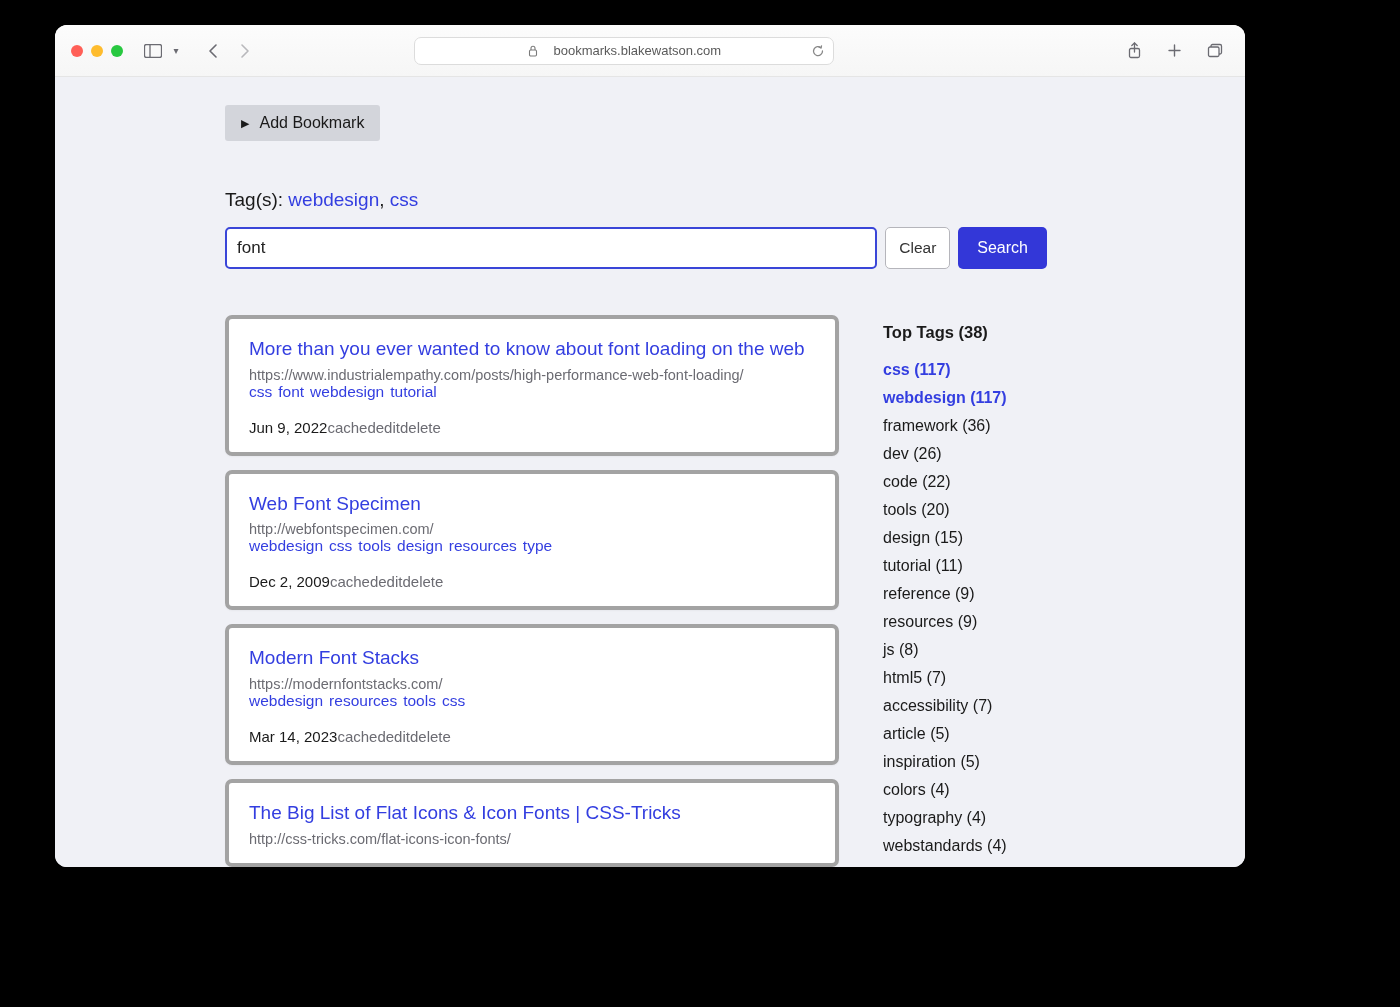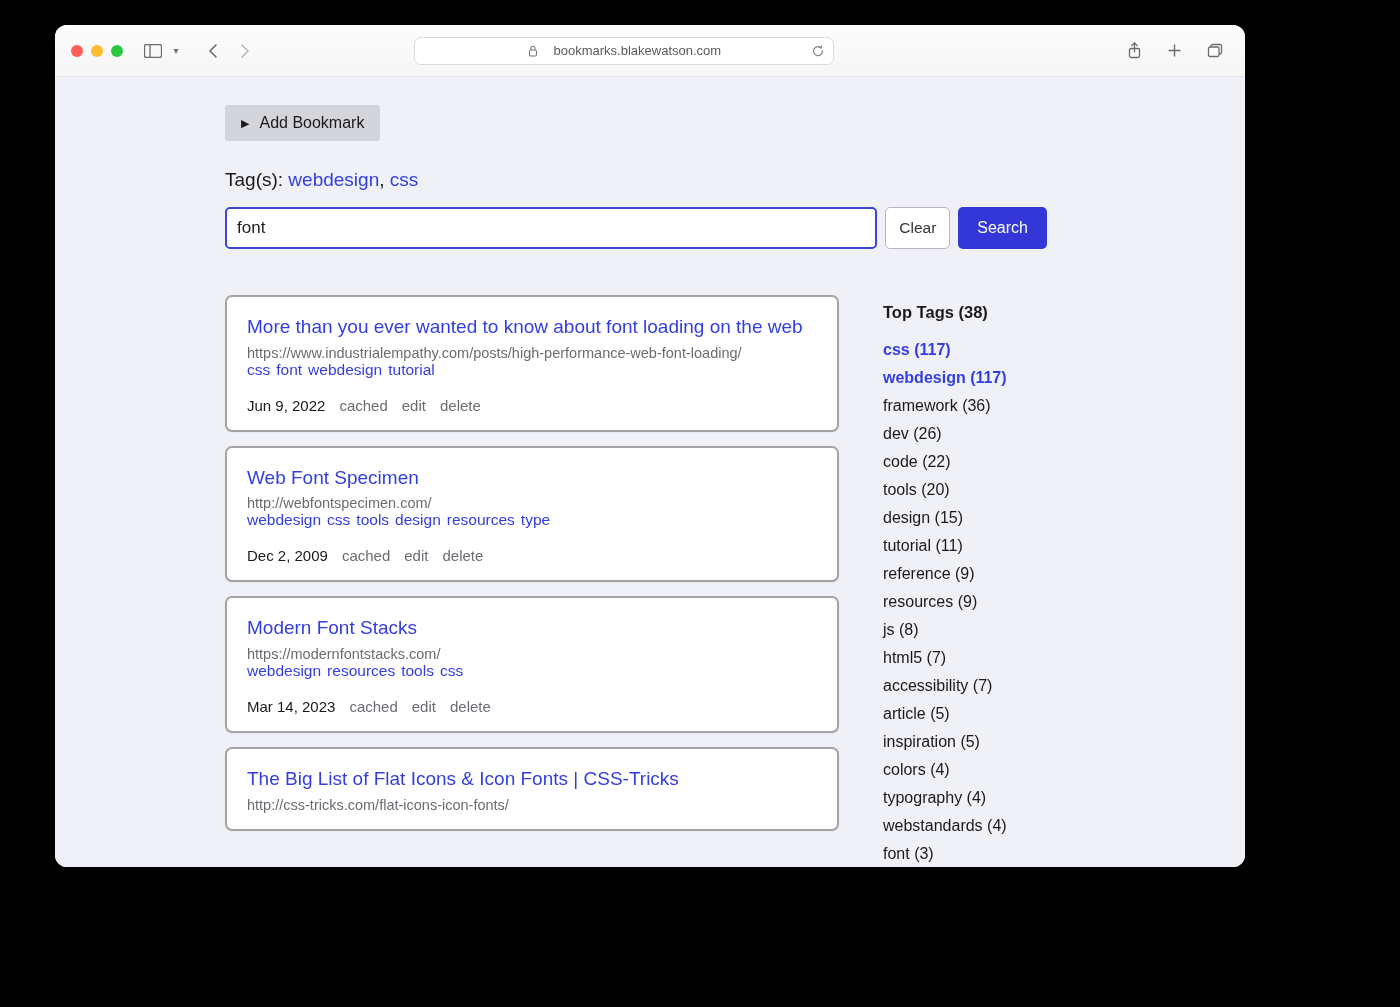--- a/index.html
+++ b/index.html
@@ -86,21 +86,21 @@
   gap: 10px;
   background: #d3d5db;
   padding: 9px 16px;
   border-radius: 3px;
   font-size: 16px;
   color: #1a1a1a;
   cursor: pointer;
 }
 .add-bm .tri { font-size: 11px; color: #1a1a1a; }
 .tags-line {
-  margin-top: 28px;
+  margin-top: 48px;
   font-size: 19px;
   color: #1a1a1a;
 }
 .tags-line a { color: #333ee0; text-decoration: none; }
 .search-row {
   display: flex;
   gap: 8px;
   margin-top: 16px;
   align-items: stretch;
 }
@@ -135,21 +135,21 @@
 }
 .main-row {
   display: flex;
   gap: 44px;
   margin-top: 46px;
   align-items: flex-start;
 }
 .results { flex: 0 0 614px; }
 .card {
   background: #fff;
-  border: 2px solid #a3a3a3;
+  border: 4px solid #a3a3a3;
   border-radius: 7px;
   padding: 18px 20px 16px 20px;
   margin-bottom: 14px;
   box-shadow: 0 1px 2px rgba(0,0,0,0.04);
 }
 .card-title {
   color: #333ee0;
   font-size: 19px;
   line-height: 1.3;
   text-decoration: none;
@@ -161,21 +161,21 @@
   margin-top: 5px;
 }
 .card-tags {
   font-size: 15.5px;
 }
 .card-tags a { color: #333ee0; text-decoration: none; margin-right: 6px; }
 .card-meta {
   margin-top: 18px;
   font-size: 15px;
   display: flex;
-  gap: 14px;
+  gap: 0;
   align-items: baseline;
 }
 .card-date { color: #1a1a1a; }
 .card-act { color: #6b6b72; text-decoration: none; cursor: pointer; }
 .sidebar {
   flex: 1;
   font-size: 16px;
   line-height: 1.75;
   color: #1a1a1a;
   padding-top: 3px;

